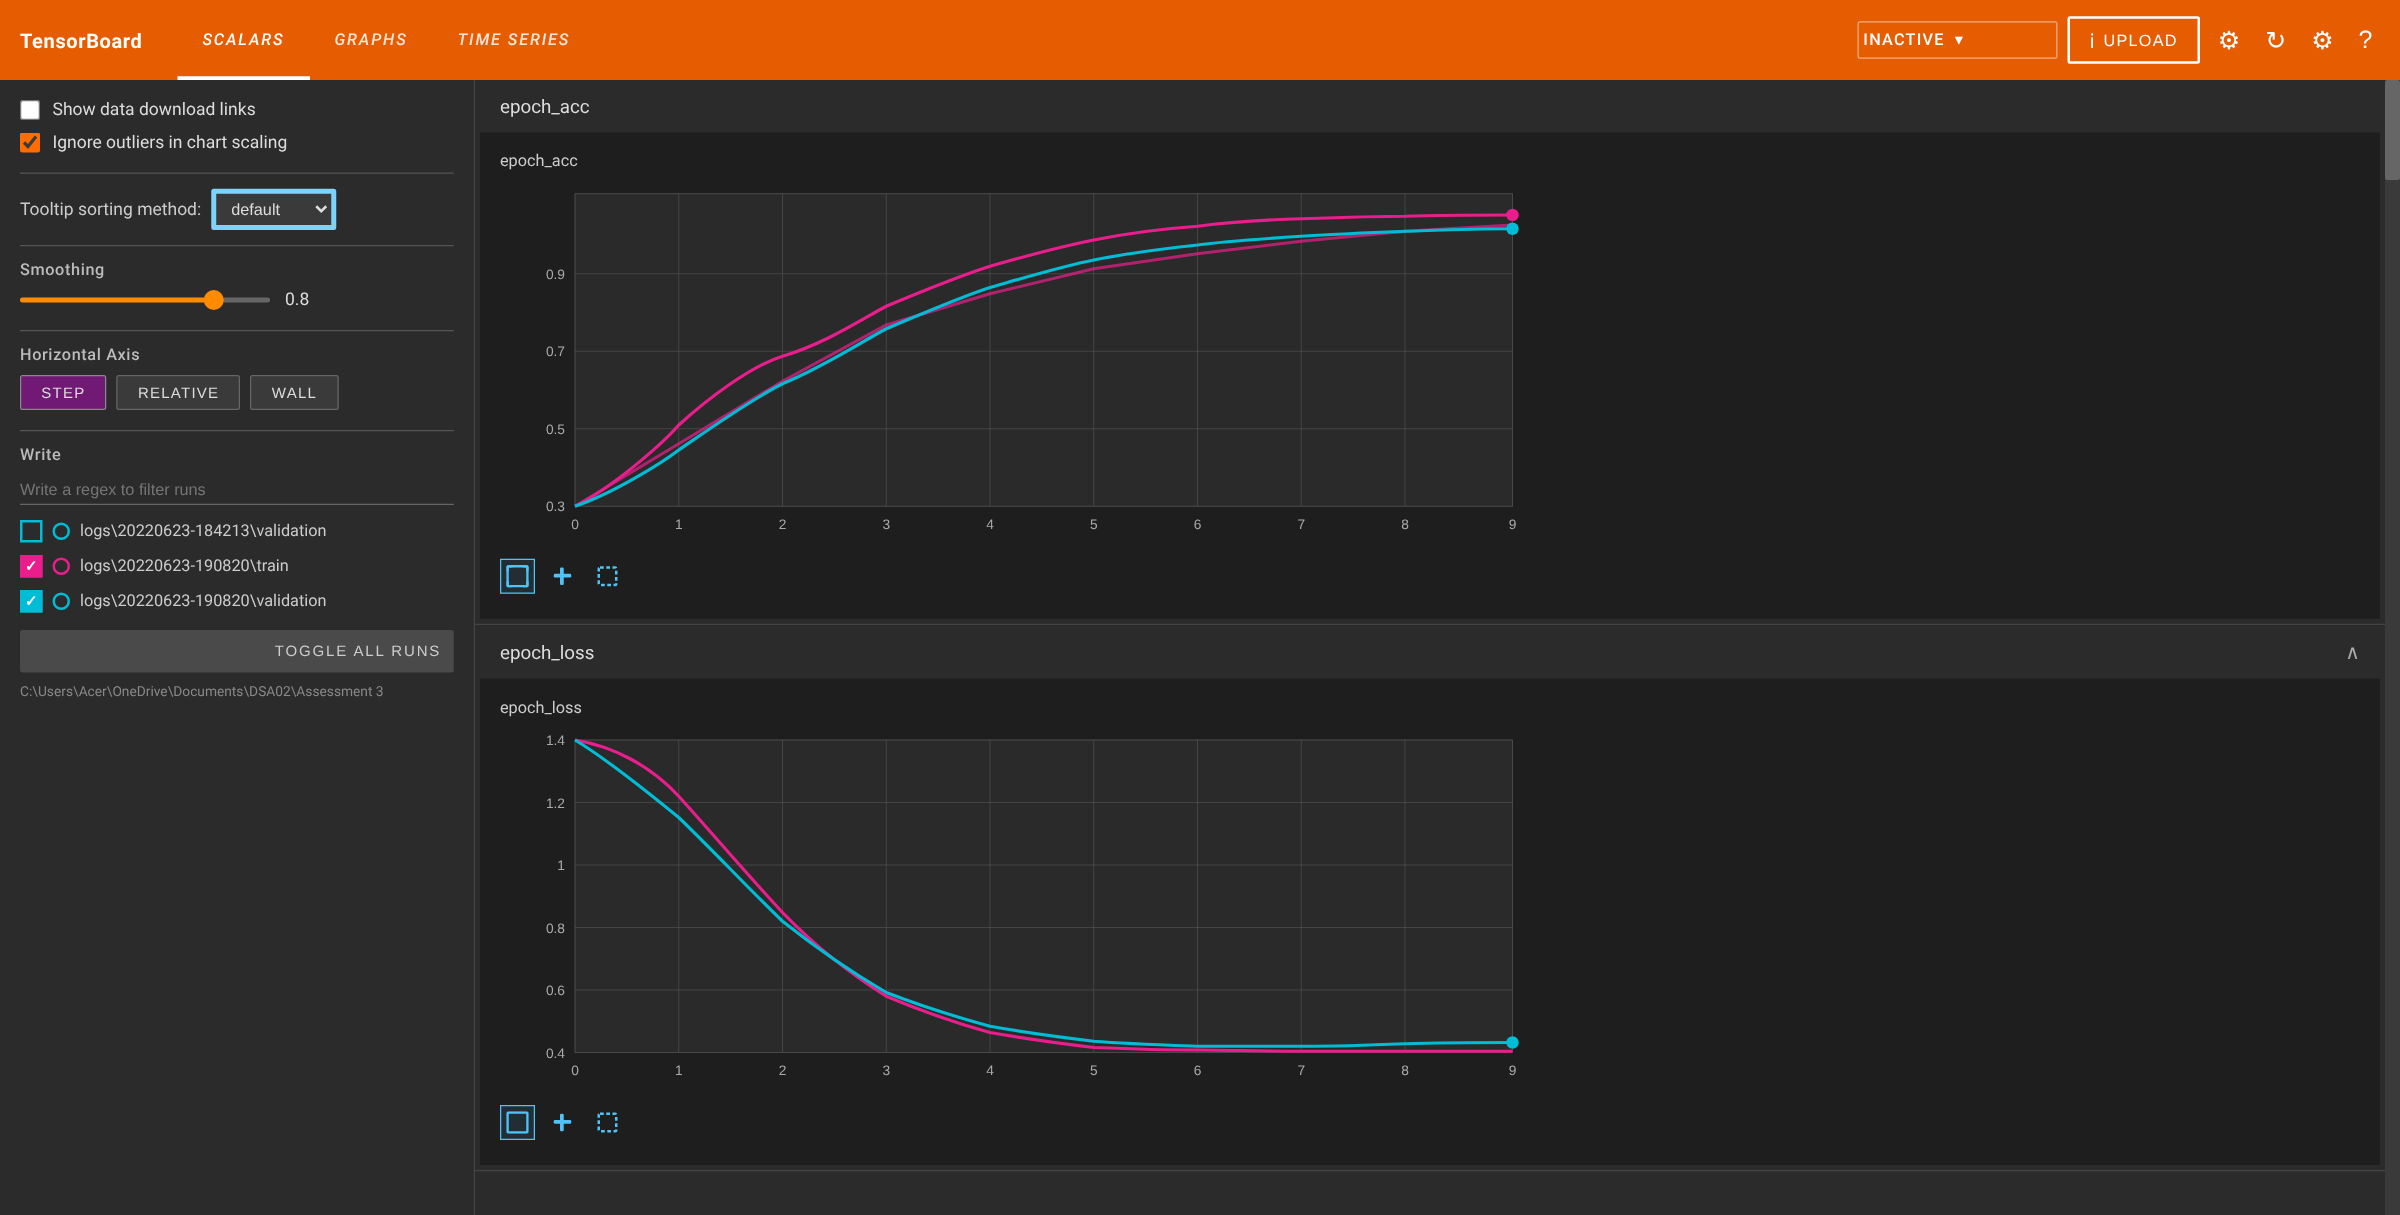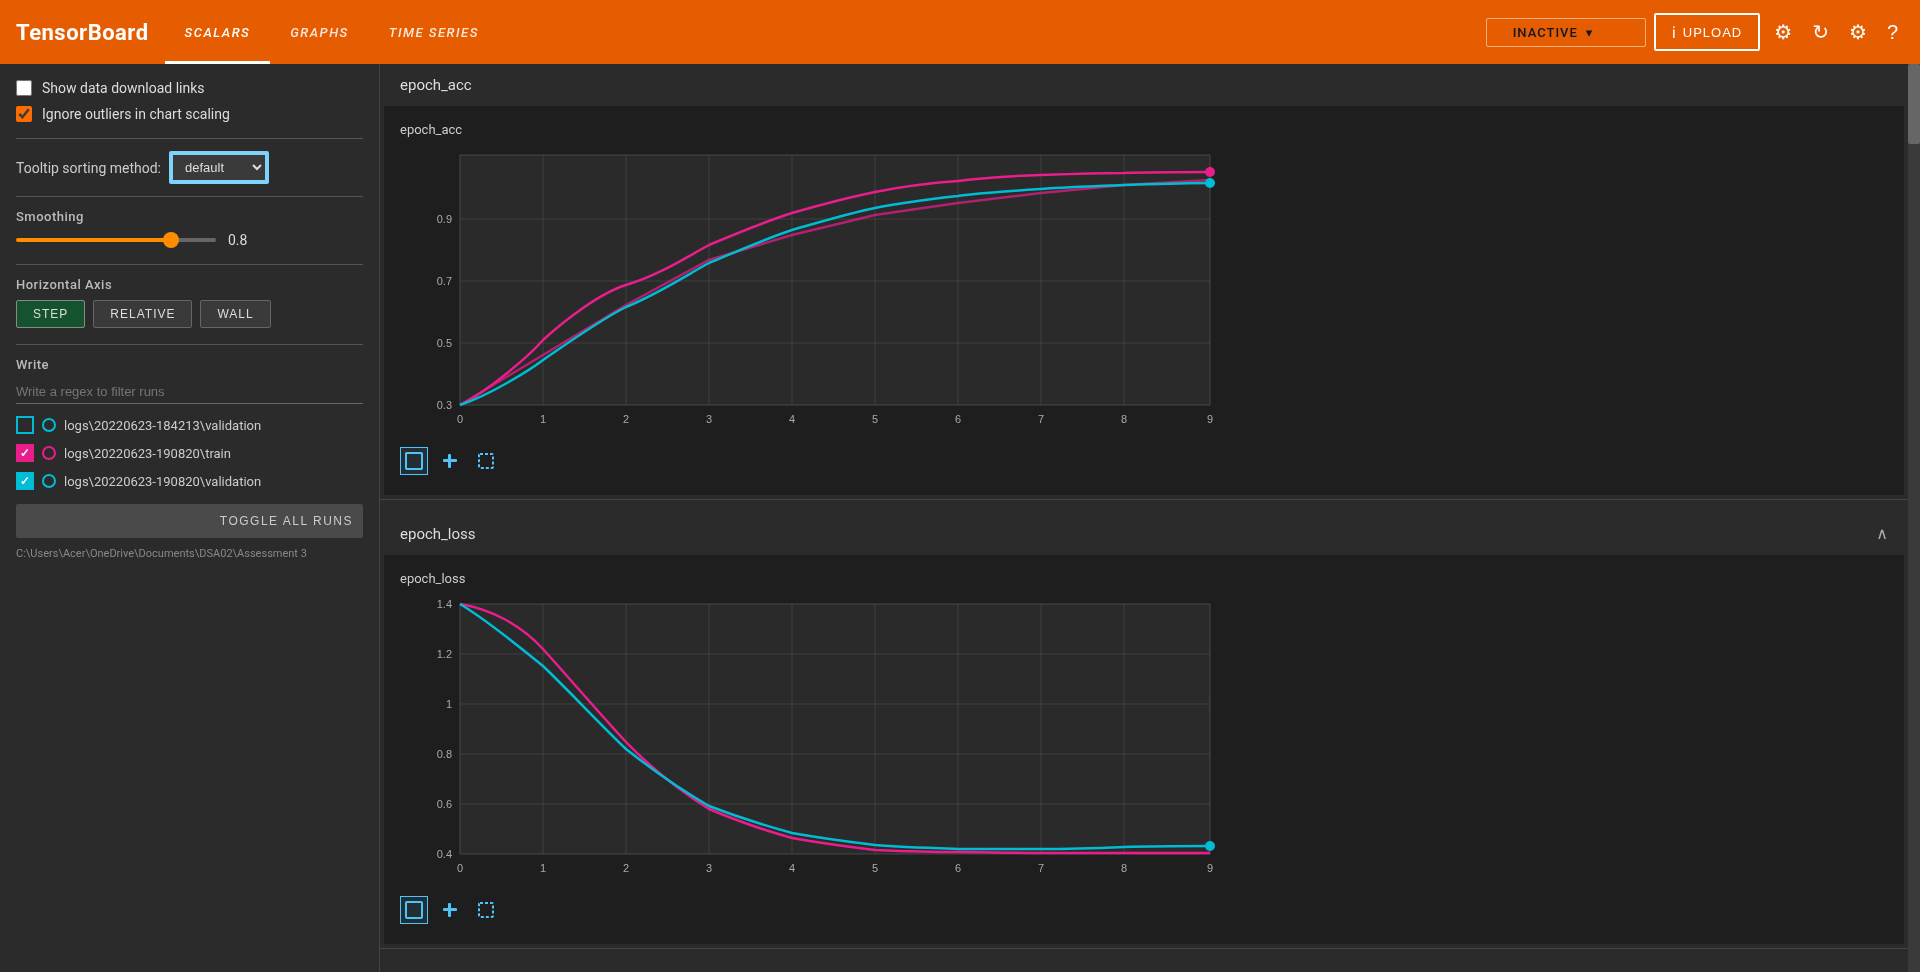--- a/index.html
+++ b/index.html
@@ -11,23 +11,23 @@
       height: 64px;
       display: flex;
       align-items: center;
       padding: 0 16px;
       gap: 0;
       position: relative;
       z-index: 10;
     }
     .header-logo {
       color: white;
-      font-size: 22px;
+      font-size: 16px;
       font-weight: bold;
-      margin-right: 16px;
+      margin-right: 28px;
       letter-spacing: 0.5px;
     }
     .header-nav {
       display: flex;
       gap: 0;
       flex: 1;
       font-style: italic;
     }
     .nav-item {
       color: white;
@@ -56,25 +56,25 @@
     }
     .header-right {
       display: flex;
       align-items: center;
       gap: 8px;
       margin-left: auto;
     }
     .inactive-dropdown {
       background: transparent;
       border: 1px solid rgba(255,255,255,0.5);
-      color: #0f172a;
+      color: #ffffff;
       font-size: 13px;
       font-weight: 500;
       letter-spacing: 1px;
-      padding: 6px 26px;
+      padding: 6px 4px;
       border-radius: 2px;
       display: flex;
       align-items: center;
       gap: 8px;
       cursor: pointer;
       min-width: 160px;
     }
     .upload-btn {
       background: transparent;
       border: 2px solid white;
@@ -200,21 +200,21 @@
       border: 1px solid #666;
       color: #ddd;
       padding: 6px 16px;
       font-size: 12px;
       font-weight: 500;
       letter-spacing: 1px;
       cursor: pointer;
       border-radius: 2px;
     }
     .axis-btn.active {
-      background: #14532d;
+      background: #701a75;
       border-color: #888;
       text-align: right;
     }
     .runs-section {
       margin-top: 8px;
     }
     .runs-filter-input {
       width: 100%;
       background: transparent;
       border: none;
@@ -284,21 +284,21 @@
     
     .main-content {
       flex: 1;
       overflow-y: auto;
       background: #2b2b2b;
       position: relative;
     }
 
     .chart-section {
       border-bottom: 1px solid #444;
-      margin-bottom: 12px;
+      margin-bottom: 0;
     }
     .chart-header-bar {
       display: flex;
       align-items: center;
       justify-content: space-between;
       padding: 12px 20px;
       color: #ddd;
       font-size: 15px;
     }
     .chart-header-bar .collapse-icon {

